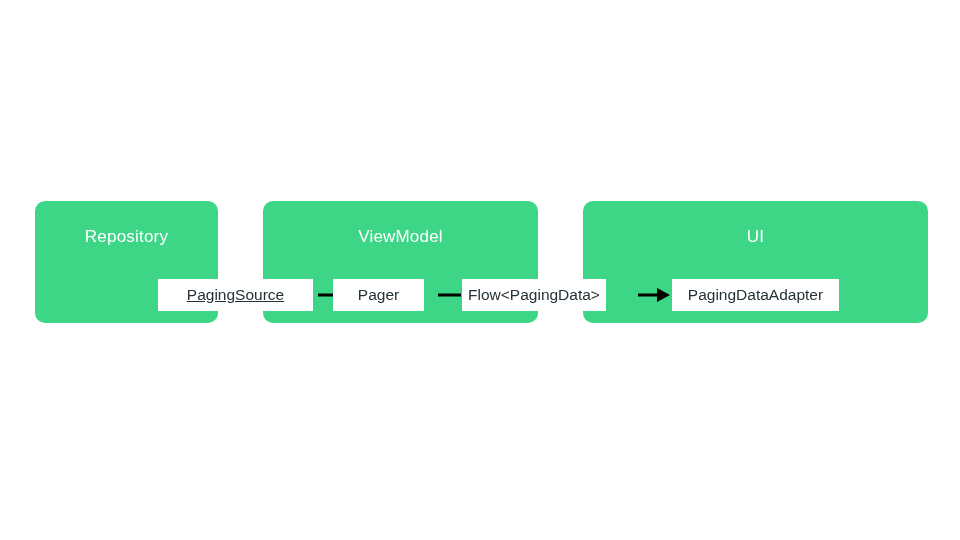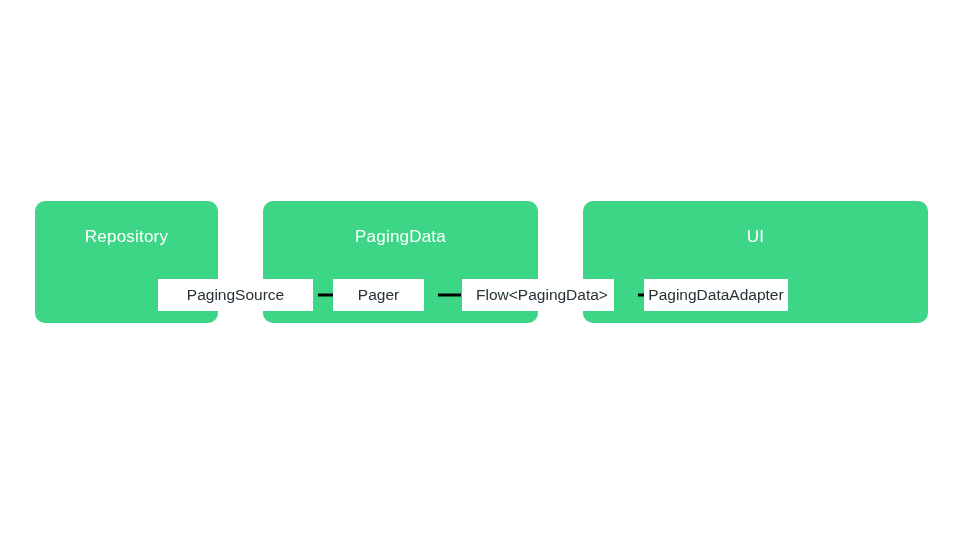--- a/index.html
+++ b/index.html
@@ -52,36 +52,36 @@
     height: 32px;
     background: var(--component-fill, #ffffff);
     color: var(--component-label, #263238);
     display: flex;
     align-items: center;
     justify-content: center;
     font-size: 15.5px;
     z-index: 3;
     white-space: nowrap;
   }
-  .chip-pagingsource      { left: 158px; width: 155px; }
+  .chip-pagingsource      { left: 158px; width: 155px; text-decoration: underline; }
   .chip-pager             { left: 333px; width: 91px;  }
-  .chip-flow              { left: 462px; width: 144px; padding-left: 8px; }
-  .chip-pagingdataadapter { left: 644px; width: 144px; text-align: center; }
+  .chip-flow              { left: 462px; width: 144px; }
+  .chip-pagingdataadapter { left: 672px; width: 167px; text-align: center; }
 </style>
 </head>
 <body>
 
 <div class="canvas" style="--background: #ffffff; --container-fill: #3dd687; --container-label: #ffffff; --component-fill: #ffffff; --component-label: #263238; --connector: #000000;">
 
   <div class="gbox gbox-repository">
     <span class="gtitle">Repository</span>
   </div>
 
   <div class="gbox gbox-viewmodel">
-    <span class="gtitle">PagingData</span>
+    <span class="gtitle">ViewModel</span>
   </div>
 
   <div class="gbox gbox-ui">
     <span class="gtitle">UI</span>
   </div>
 
   <svg class="connectors" viewBox="0 0 960 540" xmlns="http://www.w3.org/2000/svg" aria-hidden="true">
     <g>
       <line class="stroke" x1="318" y1="295" x2="338" y2="295"></line>
       <polygon class="fill" points="337,288 350,295 337,302"></polygon>

